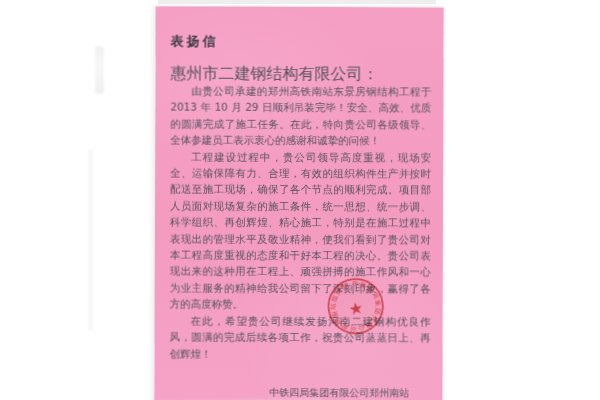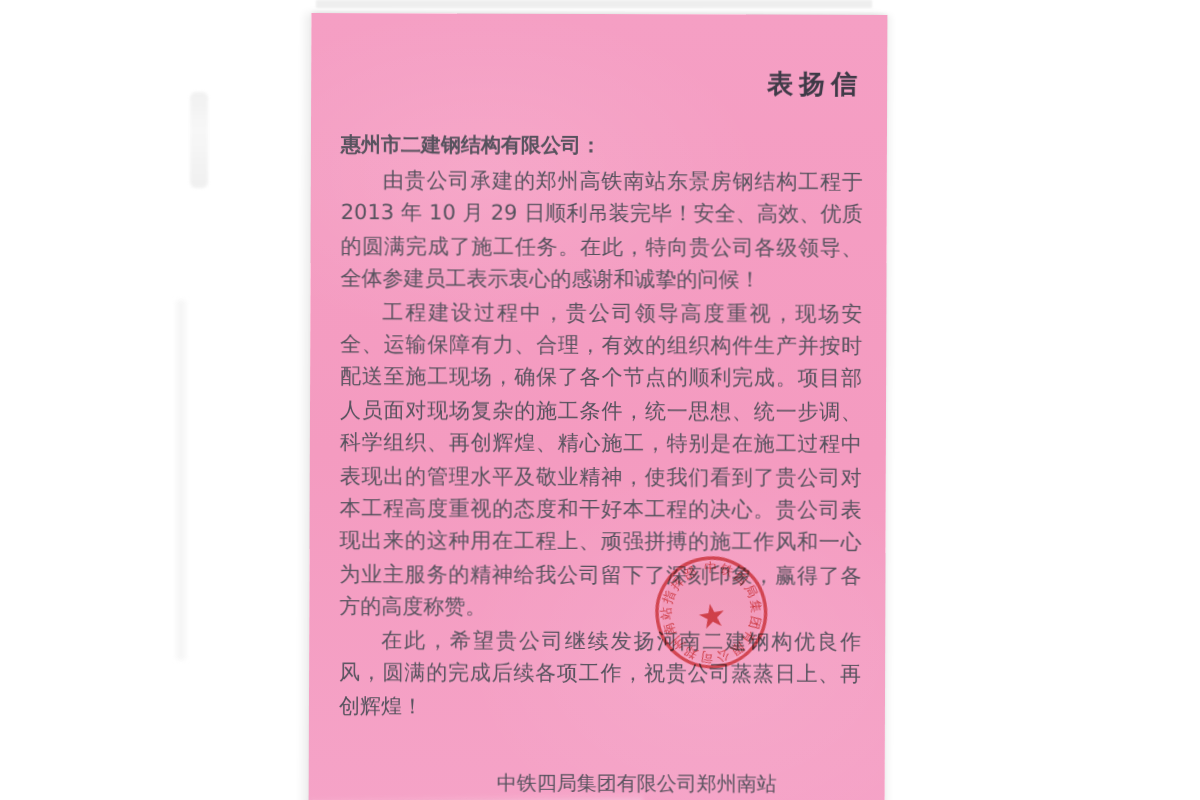--- a/index.html
+++ b/index.html
@@ -37,37 +37,37 @@
     background:linear-gradient(180deg,rgba(255,255,255,0),rgba(246,225,236,.75));
     transform:rotate(-1.2deg);filter:blur(1px);
   }
   .content{
     position:absolute;inset:0;
     padding:26px 12px 0 15px;
     color:#57525e;
     filter:blur(.32px);
   }
   .title{
-    margin:0 0 9px 0;text-align:right;
+    margin:0 0 9px 0;text-align:left;
     font-size:13px;font-weight:bold;letter-spacing:3px;
     color:#3f3a47;
   }
   .salutation{
-    margin:15px 0 1px 0;font-size:10px;line-height:16px;font-weight:bold;
+    margin:15px 0 1px 0;font-size:16px;line-height:16px;
   }
   .para{
     margin:0;font-size:10.5px;line-height:16.4px;
     text-align:justify;text-justify:inter-ideograph;word-break:break-all;
     text-indent:2em;
   }
   .signature{
     margin-top:23px;text-align:right;padding-right:18px;
     font-size:10px;line-height:16px;
   }
-  .sig-line1{margin-right:24px;}
+  .sig-line1{margin-right:3px;}
   .sig-line2{margin-right:14px;}
   .stamp{
     position:absolute;left:170px;top:268px;width:62px;height:62px;
     mix-blend-mode:multiply;opacity:.88;
     filter:blur(.35px);
     transform:rotate(-10deg);
   }
 </style>
 </head>
 <body>

